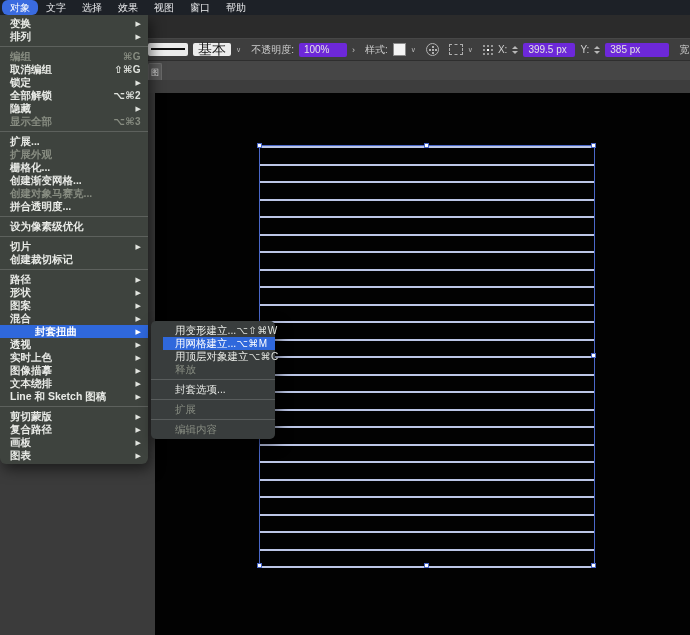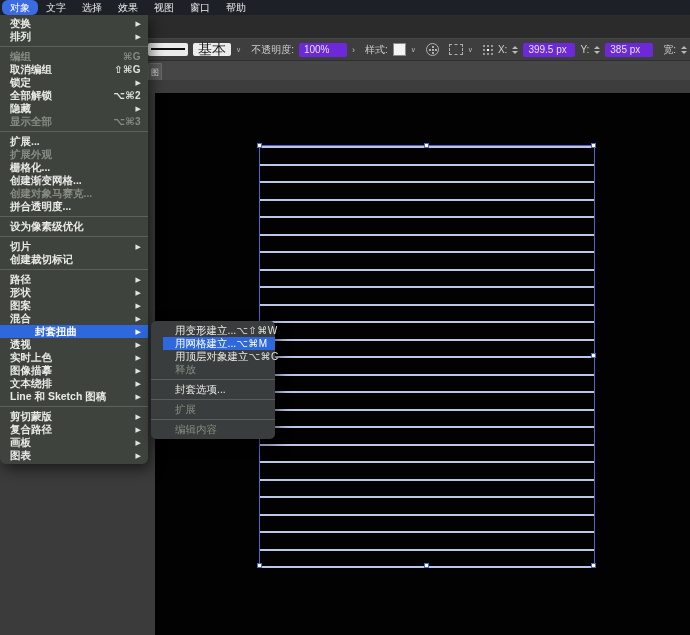--- a/index.html
+++ b/index.html
@@ -180,21 +180,21 @@
     <span class="stepper">
         <i class="up"></i>
         <i class="down"></i>
       </span>
     <span class="cb-field" style="width:52px">399.5 px</span>
     <span class="cb-label">Y:</span>
     <span class="stepper">
         <i class="up"></i>
         <i class="down"></i>
       </span>
-    <span class="cb-field" style="width:48px">385 px</span>
+    <span class="cb-field" style="width:64px">385 px</span>
     <span style="width:4px"></span>
     <span class="cb-label">宽:</span>
     <span class="stepper">
         <i class="up"></i>
         <i class="down"></i>
       </span>
     <span class="cb-field" style="width:52px">485 px</span>
 
   </div>
 

